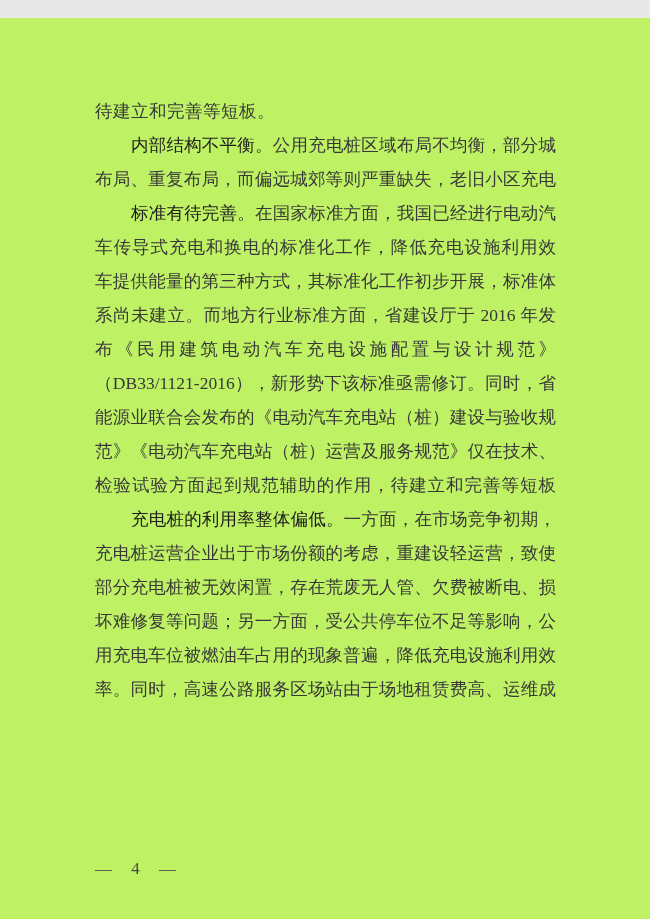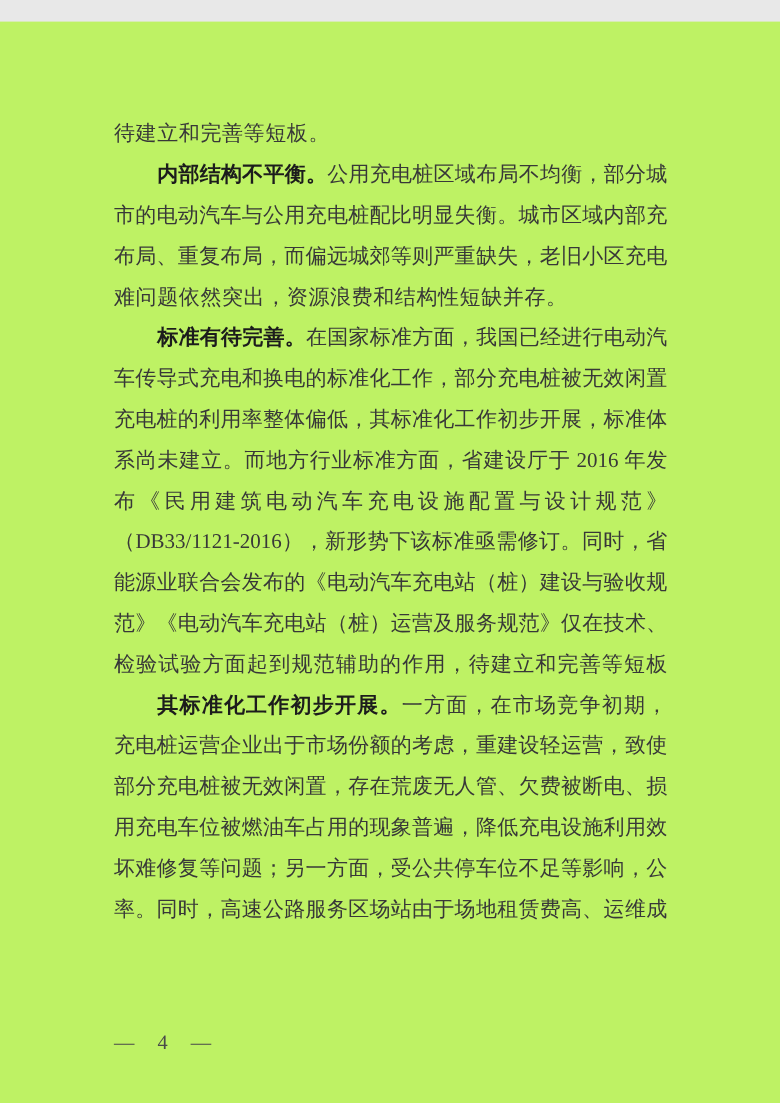--- a/index.html
+++ b/index.html
@@ -36,56 +36,54 @@
     text-align: justify;
     text-align-last: justify;
     text-justify: inter-character;
     letter-spacing: 0;
   }
   .line.indent {
     text-indent: 36px;
   }
   .lead-bold {
     font-family: "Liberation Sans", "DejaVu Sans", sans-serif;
-    font-weight: 700;
+    font-weight: 400;
     color: #1c1c1c;
   }
   .lead-bold:empty { display: none; }
   .footer {
     position: absolute;
     left: 95px;
     top: 841px;
     font-size: 17px;
     color: #4a4a4a;
     word-spacing: 13px;
     letter-spacing: 1px;
   }
 </style>
 </head>
 <body>
 
 <div class="page">
   <div class="text-block">
       <div class="line"><span>待建立和完善等短板。</span></div>
       <div class="line indent justify"><span class="lead-bold">内部结构不平衡。</span><span>公用充电桩区域布局不均衡，部分城</span></div>
-      <div class="line justify"><span>市的电动汽车与公用充电桩配比明显失衡。城市区域内部充</span></div>
       <div class="line justify"><span>布局、重复布局，而偏远城郊等则严重缺失，老旧小区充电</span></div>
-      <div class="line"><span>难问题依然突出，资源浪费和结构性短缺并存。</span></div>
       <div class="line indent justify"><span class="lead-bold">标准有待完善。</span><span>在国家标准方面，我国已经进行电动汽</span></div>
-      <div class="line justify"><span>车传导式充电和换电的标准化工作，部分充电桩被无效闲置</span></div>
-      <div class="line justify"><span>充电桩的利用率整体偏低，其标准化工作初步开展，标准体</span></div>
+      <div class="line justify"><span>车传导式充电和换电的标准化工作，降低充电设施利用效</span></div>
+      <div class="line justify"><span>车提供能量的第三种方式，其标准化工作初步开展，标准体</span></div>
       <div class="line justify"><span>系尚未建立。而地方行业标准方面，省建设厅于 2016 年发</span></div>
       <div class="line justify"><span>布《民用建筑电动汽车充电设施配置与设计规范》</span></div>
       <div class="line justify"><span>（DB33/1121-2016），新形势下该标准亟需修订。同时，省</span></div>
       <div class="line justify"><span>能源业联合会发布的《电动汽车充电站（桩）建设与验收规</span></div>
       <div class="line justify"><span>范》《电动汽车充电站（桩）运营及服务规范》仅在技术、</span></div>
       <div class="line justify"><span>检验试验方面起到规范辅助的作用，待建立和完善等短板</span></div>
-      <div class="line indent justify"><span class="lead-bold">其标准化工作初步开展。</span><span>一方面，在市场竞争初期，</span></div>
+      <div class="line indent justify"><span class="lead-bold">充电桩的利用率整体偏低。</span><span>一方面，在市场竞争初期，</span></div>
       <div class="line justify"><span>充电桩运营企业出于市场份额的考虑，重建设轻运营，致使</span></div>
       <div class="line justify"><span>部分充电桩被无效闲置，存在荒废无人管、欠费被断电、损</span></div>
+      <div class="line justify"><span>坏难修复等问题；另一方面，受公共停车位不足等影响，公</span></div>
       <div class="line justify"><span>用充电车位被燃油车占用的现象普遍，降低充电设施利用效</span></div>
-      <div class="line justify"><span>坏难修复等问题；另一方面，受公共停车位不足等影响，公</span></div>
       <div class="line justify"><span>率。同时，高速公路服务区场站由于场地租赁费高、运维成</span></div>
     </div>
   <div class="footer">
     <span>— 4 —</span>
   </div>
 </div>
 
 </body></html>

